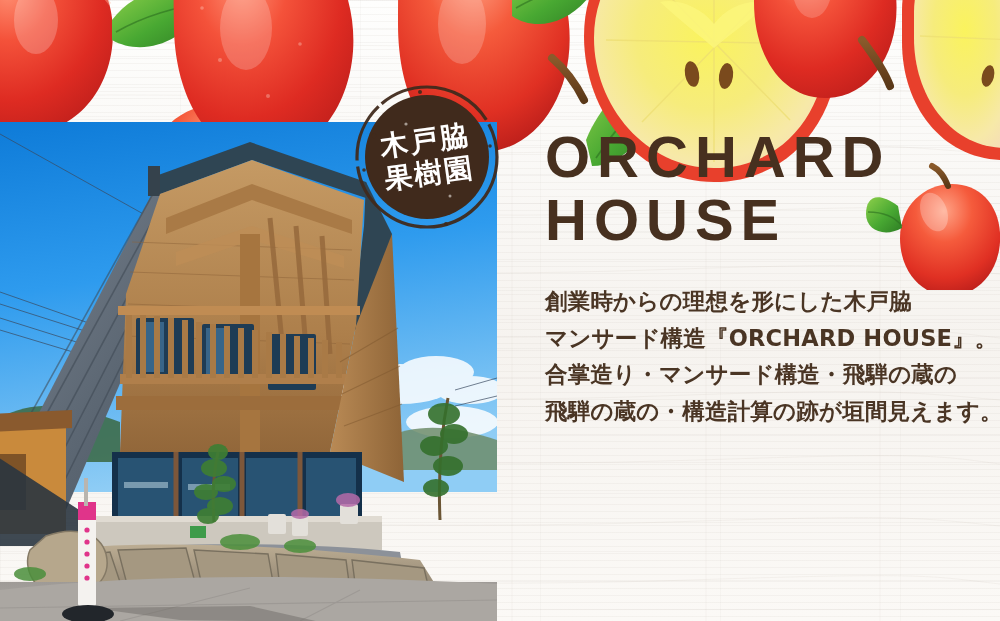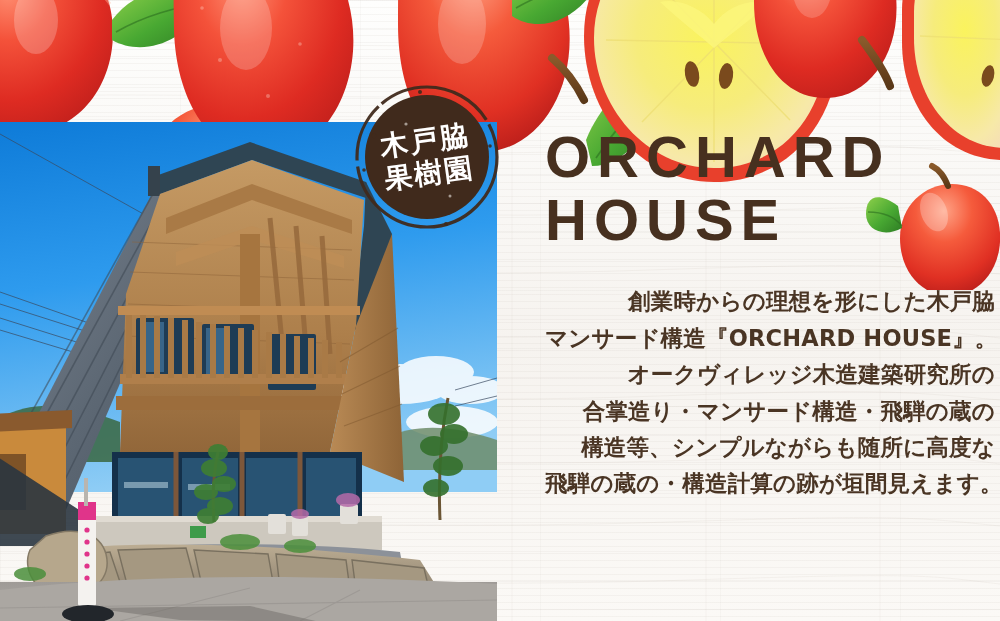--- a/index.html
+++ b/index.html
@@ -112,21 +112,20 @@
   .headline .hl-line { display: block; white-space: nowrap; }
 
   .body-copy {
     margin-top: 32px;
     color: #4A3524;
     font-size: 22.5px;
     line-height: 1.62;
     font-weight: 700;
     letter-spacing: 0.2px;
     font-family: "DejaVu Sans", "Liberation Sans", sans-serif;
-    text-align: right;
   }
   .body-line { display: block; white-space: nowrap; }
 </style>
 </head>
 <body>
 
 <div id="page">
 
   <div class="wood-bg"></div>
   <svg class="wood-grain" width="1000" height="621" viewBox="0 0 1000 621" aria-hidden="true">
@@ -551,20 +550,18 @@
   <div class="content">
 
     <h1 class="headline">
       <span class="hl-line">ORCHARD</span>
       <span class="hl-line">HOUSE</span>
     </h1>
 
     <div class="body-copy">
       <span class="body-line">創業時からの理想を形にした木戸脇</span>
       <span class="body-line">マンサード構造『ORCHARD HOUSE』。</span>
-      <span class="body-line">オークヴィレッジ木造建築研究所の</span>
       <span class="body-line">合掌造り・マンサード構造・飛騨の蔵の</span>
-      <span class="body-line">構造等、シンプルながらも随所に高度な</span>
       <span class="body-line">飛騨の蔵の・構造計算の跡が垣間見えます。</span>
     </div>
 
   </div>
 </div>
 
 </body></html>

